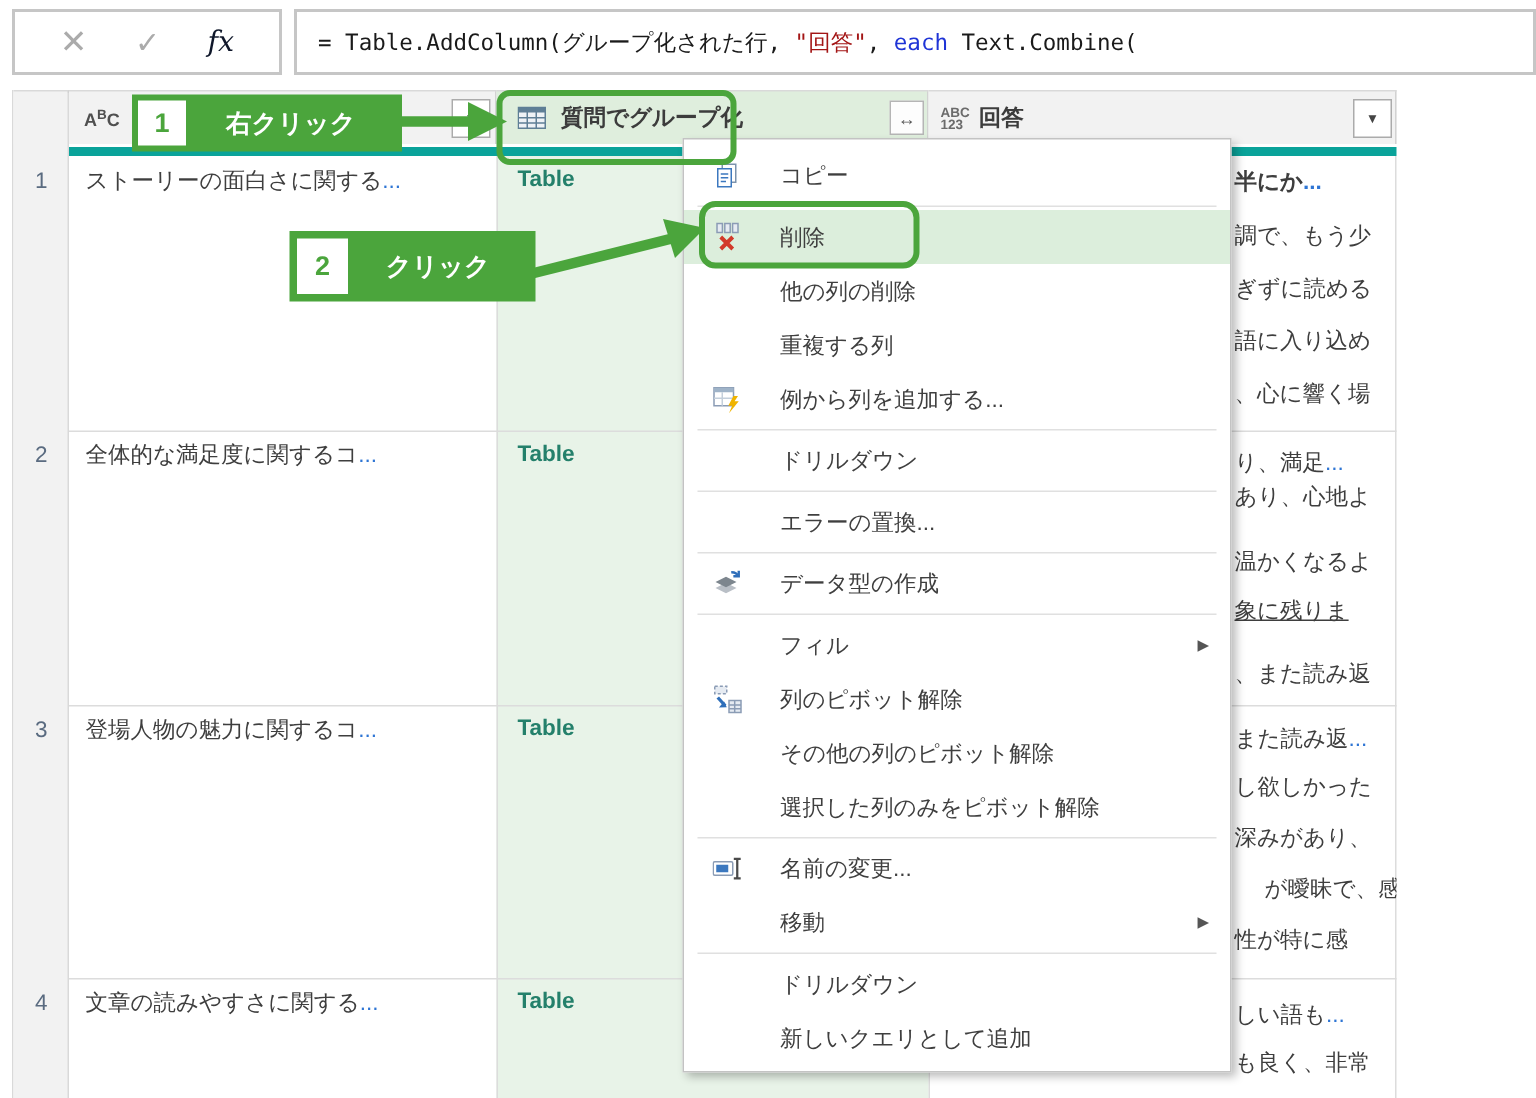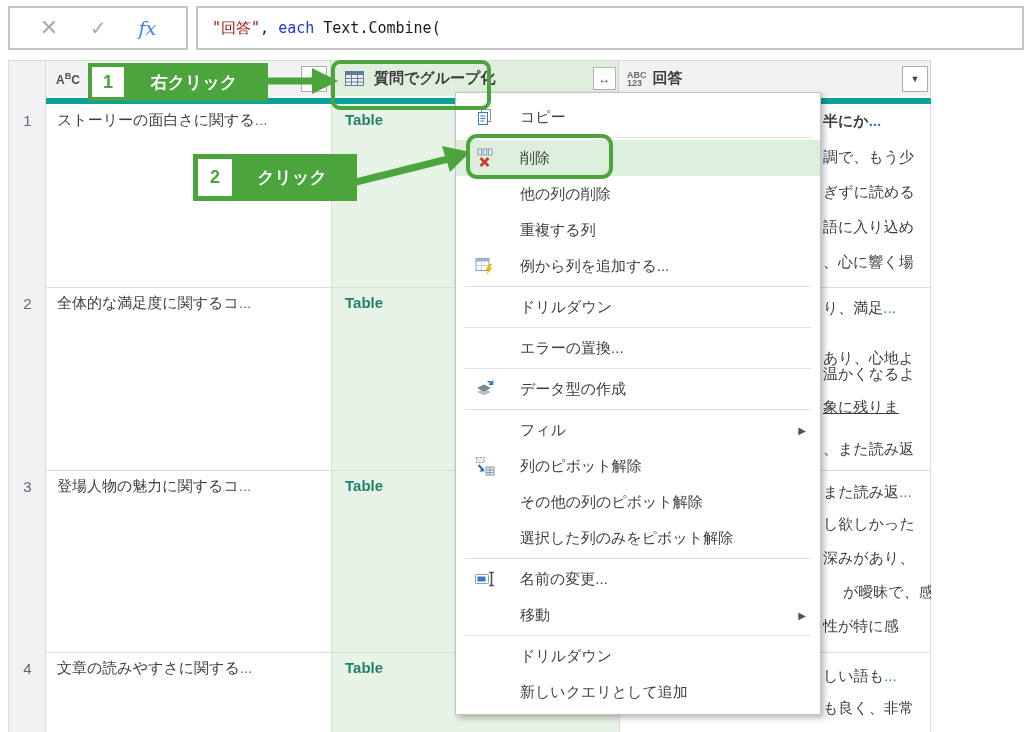--- a/index.html
+++ b/index.html
@@ -6,21 +6,21 @@
   html,body { background:#fff; }
   body { font-family:"Liberation Sans", sans-serif; }
   #stage { position:relative; width:1024px; height:732px; background:#fff; overflow:hidden; }
 
   
   .fx-box { position:absolute; left:8px; top:6px; width:180px; height:44px;
             border:2px solid #c6c6c6; background:#fff; display:flex; align-items:center;
             justify-content:space-around; padding:0 14px; }
   .fx-cancel { color:#ababab; font-size:22px; font-weight:400; }
   .fx-check  { color:#ababab; font-size:20px; }
-  .fx-fx     { color:#3b82f6; font-size:19px; font-style:italic; font-family:"DejaVu Serif", serif; }
+  .fx-fx     { color:#0f172a; font-size:19px; font-style:italic; font-family:"DejaVu Serif", serif; }
   .formula-input { position:absolute; left:196px; top:6px; width:828px; height:44px;
             border:2px solid #c6c6c6; background:#fff; display:flex; align-items:center;
             padding-left:14px; font-family:"DejaVu Sans Mono", monospace; font-size:15px;
             color:#1a1a1a; white-space:pre; overflow:hidden; }
   .tok-string { color:#a31515; }
   .tok-keyword { color:#1f34d6; }
 
   
   .grid { position:absolute; left:8px; top:60px; width:922px; height:672px;
           border-left:1px solid #d9d9d9; background:#fff; }
@@ -80,21 +80,21 @@
 </head>
 <body>
 
 <div id="stage">
 
   <div class="fx-box">
     <span class="fx-cancel">✕</span>
     <span class="fx-check">✓</span>
     <span class="fx-fx">fx</span>
   </div>
-  <div class="formula-input"><span class="tok-string">"回答"</span><span>, </span><span class="tok-keyword">each</span><span> Text.Combine(</span></div>
+  <div class="formula-input"><span>= Table.AddColumn(グループ化された行, </span><span class="tok-string">"回答"</span><span>, </span><span class="tok-keyword">each</span><span> Text.Combine(</span></div>
 
   <div class="grid">
 
     <div class="hdr-cell" style="left:0;width:37px;justify-content:center;">
       <svg width="17" height="14" viewBox="0 0 17 14">
         <rect x="0.5" y="0.5" width="13" height="12" fill="#fff" stroke="#7d93a8"></rect>
         <rect x="0.5" y="0.5" width="13" height="3" fill="#7d93a8"></rect>
         <path d="M0.5 6.5h13M0.5 9.5h13M5 0.5v12M9.6 0.5v12" stroke="#7d93a8" fill="none"></path>
       </svg>
       <span style="font-size:9px;color:#444;margin-left:1px;">▾</span>
@@ -157,21 +157,21 @@
     <div class="tbl-link" style="top:417px;">Table</div>
     <div class="tbl-link" style="top:599px;">Table</div>
 
     <div class="frag-layer">
       <div class="frag" style="top:8px;font-weight:bold;"><span>半にか</span><span class="ellipsis-blue">...</span></div>
       <div class="frag" style="top:44px;"><span>調で、もう少</span></div>
       <div class="frag" style="top:79px;"><span>ぎずに読める</span></div>
       <div class="frag" style="top:114px;"><span>語に入り込め</span></div>
       <div class="frag" style="top:149px;"><span>、心に響く場</span></div>
       <div class="frag" style="top:195px;"><span>り、満足</span><span class="ellipsis-blue">...</span></div>
-      <div class="frag" style="top:245px;text-align:right;"><span>あり、心地よ</span></div>
+      <div class="frag" style="top:218px;text-align:right;"><span>あり、心地よ</span></div>
       <div class="frag" style="top:261px;"><span>温かくなるよ</span></div>
       <div class="frag" style="top:294px;text-decoration:underline;"><span>象に残りま</span></div>
       <div class="frag" style="top:336px;"><span>、また読み返</span></div>
       <div class="frag" style="top:379px;"><span>また読み返</span><span class="ellipsis-blue">...</span></div>
       <div class="frag" style="top:411px;"><span>し欲しかった</span></div>
       <div class="frag" style="top:445px;"><span>深みがあり、</span></div>
       <div class="frag" style="top:479px;padding-left:20px;"><span>が曖昧で、感</span></div>
       <div class="frag" style="top:513px;"><span>性が特に感</span></div>
       <div class="frag" style="top:563px;"><span>しい語も</span><span class="ellipsis-blue">...</span></div>
       <div class="frag" style="top:595px;"><span>も良く、非常</span></div>

